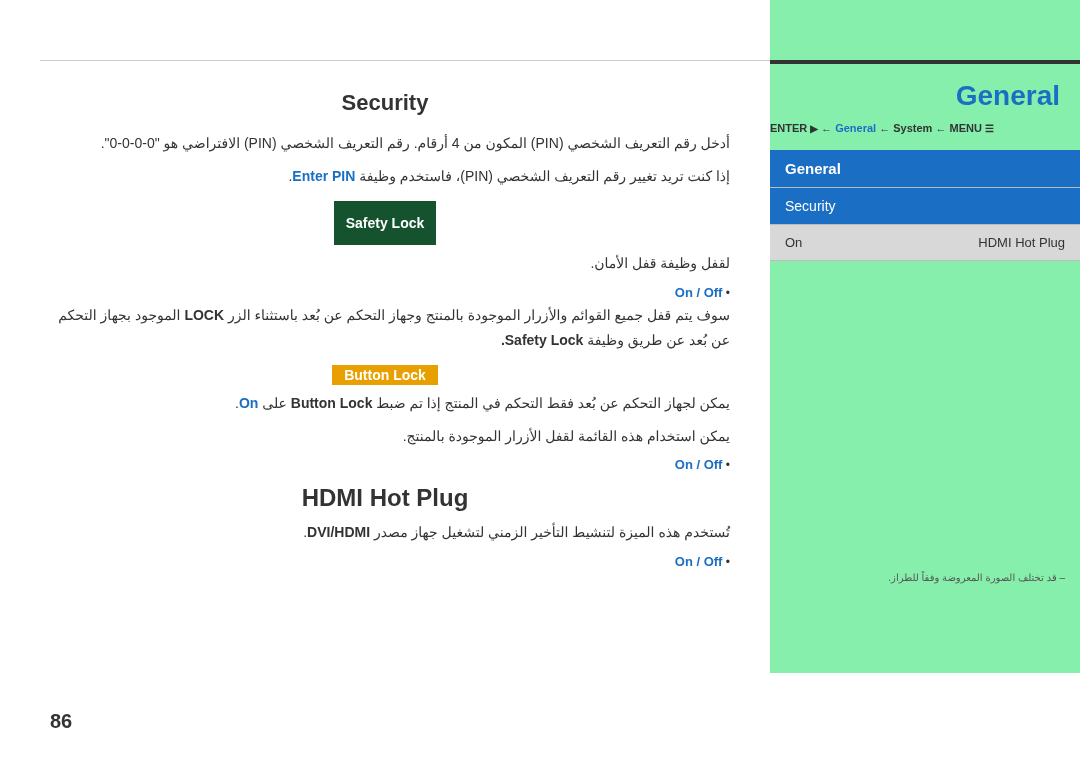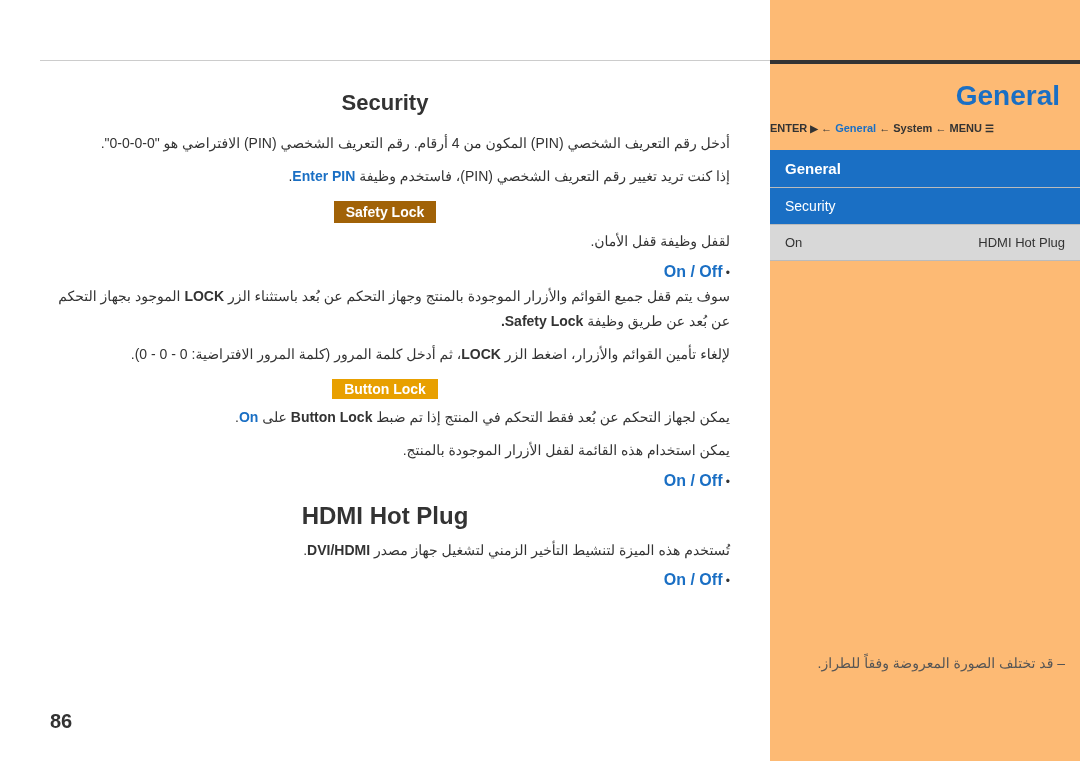--- a/index.html
+++ b/index.html
@@ -32,22 +32,22 @@
       font-weight: bold;
       text-align: center;
     }
 
     
     .right-panel {
       position: absolute;
       top: 0;
       right: 0;
       width: 310px;
-      height: 761px;
-      background: #fdba74;
+      height: 673px;
+      background: #86efac;
     }
 
     .right-panel-border {
       position: absolute;
       top: 60px;
       left: 0;
       width: 100%;
       height: 4px;
       background: #333;
     }
@@ -113,21 +113,21 @@
       font-weight: bold;
       font-size: 15px;
     }
 
     .footnote {
       position: absolute;
       bottom: 80px;
       left: 0;
       right: 0;
       padding: 10px 15px;
-      font-size: 14px;
+      font-size: 10px;
       color: #555;
       text-align: right;
       direction: rtl;
     }
 
     
     .main-content {
       position: absolute;
       top: 60px;
       left: 0;
@@ -166,21 +166,21 @@
       margin: 8px auto;
       display: block;
       width: fit-content;
       margin-left: auto;
       margin-right: auto;
     }
 
     .on-off {
       color: #1a6fc4;
       font-weight: bold;
-      font-size: 16px;
+      font-size: 13px;
     }
 
     .bullet-line {
       direction: rtl;
       text-align: right;
       font-size: 12px;
       color: #333;
       margin: 3px 0;
     }
 
@@ -237,33 +237,30 @@
   <div class="section-title">Security</div>
 
   <div class="arabic-block">
     <div class="arabic-text">أدخل رقم التعريف الشخصي (PIN) المكون من 4 أرقام. رقم التعريف الشخصي (PIN) الافتراضي هو "0-0-0-0".</div>
     <div class="arabic-text">
       إذا كنت تريد تغيير رقم التعريف الشخصي (PIN)، فاستخدم وظيفة <strong style="color:#1a6fc4;">Enter PIN</strong>.
     </div>
   </div>
 
   <div class="arabic-block">
-    <div class="subsection-title" style="background:#a16207;color:#fff;padding:3px 12px;font-size:14px;font-weight:bold;display:block;width:fit-content;margin:0 auto 6px auto;">
+    <div class="subsection-title" style="background:#14532d;color:#fff;padding:14px 12px;font-size:14px;font-weight:bold;display:block;width:fit-content;margin:0 auto 6px auto;">
       Safety Lock
     </div>
     <div class="arabic-text">لقفل وظيفة قفل الأمان.</div>
     <div class="bullet-line">
       <span class="on-off">On / Off</span>
     </div>
     <div class="arabic-text">
       سوف يتم قفل جميع القوائم والأزرار الموجودة بالمنتج وجهاز التحكم عن بُعد باستثناء الزر <strong>LOCK</strong> الموجود بجهاز التحكم عن بُعد عن طريق وظيفة <strong>Safety Lock.</strong>
     </div>
-    <div class="arabic-text">
-      لإلغاء تأمين القوائم والأزرار، اضغط الزر <strong>LOCK</strong>، ثم أدخل كلمة المرور (كلمة المرور الافتراضية: 0 - 0 - 0).
-    </div>
   </div>
 
   <div class="arabic-block">
     <div class="subsection-title" style="background:#e8a000;color:#fff;padding:2px 12px;font-size:14px;font-weight:bold;display:block;width:fit-content;margin:0 auto 6px auto;">
       Button Lock
     </div>
     <div class="arabic-text">
       يمكن لجهاز التحكم عن بُعد فقط التحكم في المنتج إذا تم ضبط <strong>Button Lock</strong> على <strong style="color:#1a6fc4;">On</strong>.
     </div>
     <div class="arabic-text">يمكن استخدام هذه القائمة لقفل الأزرار الموجودة بالمنتج.</div>

